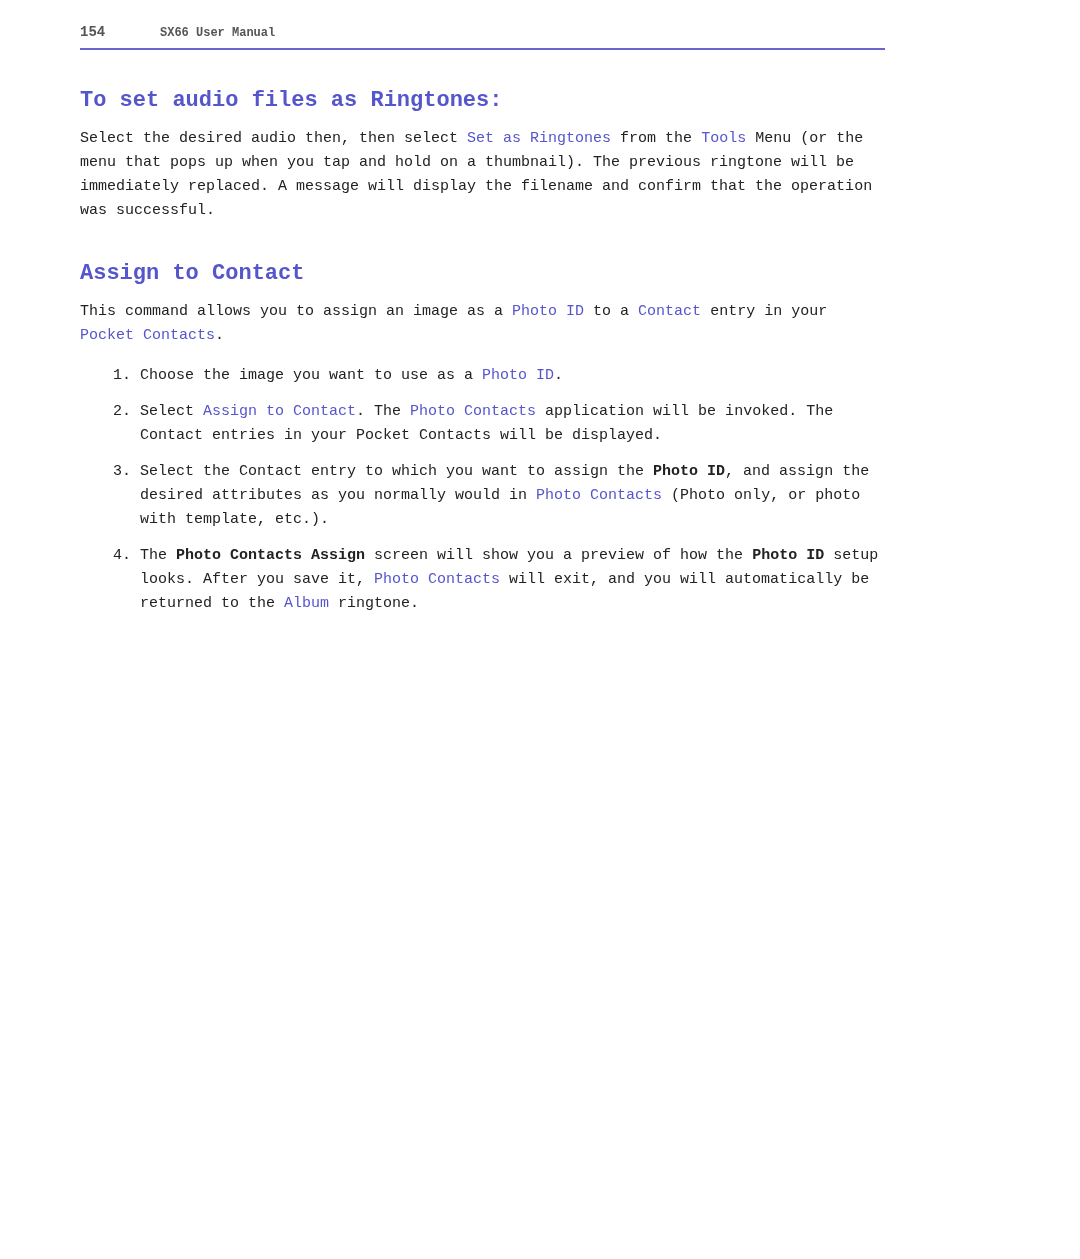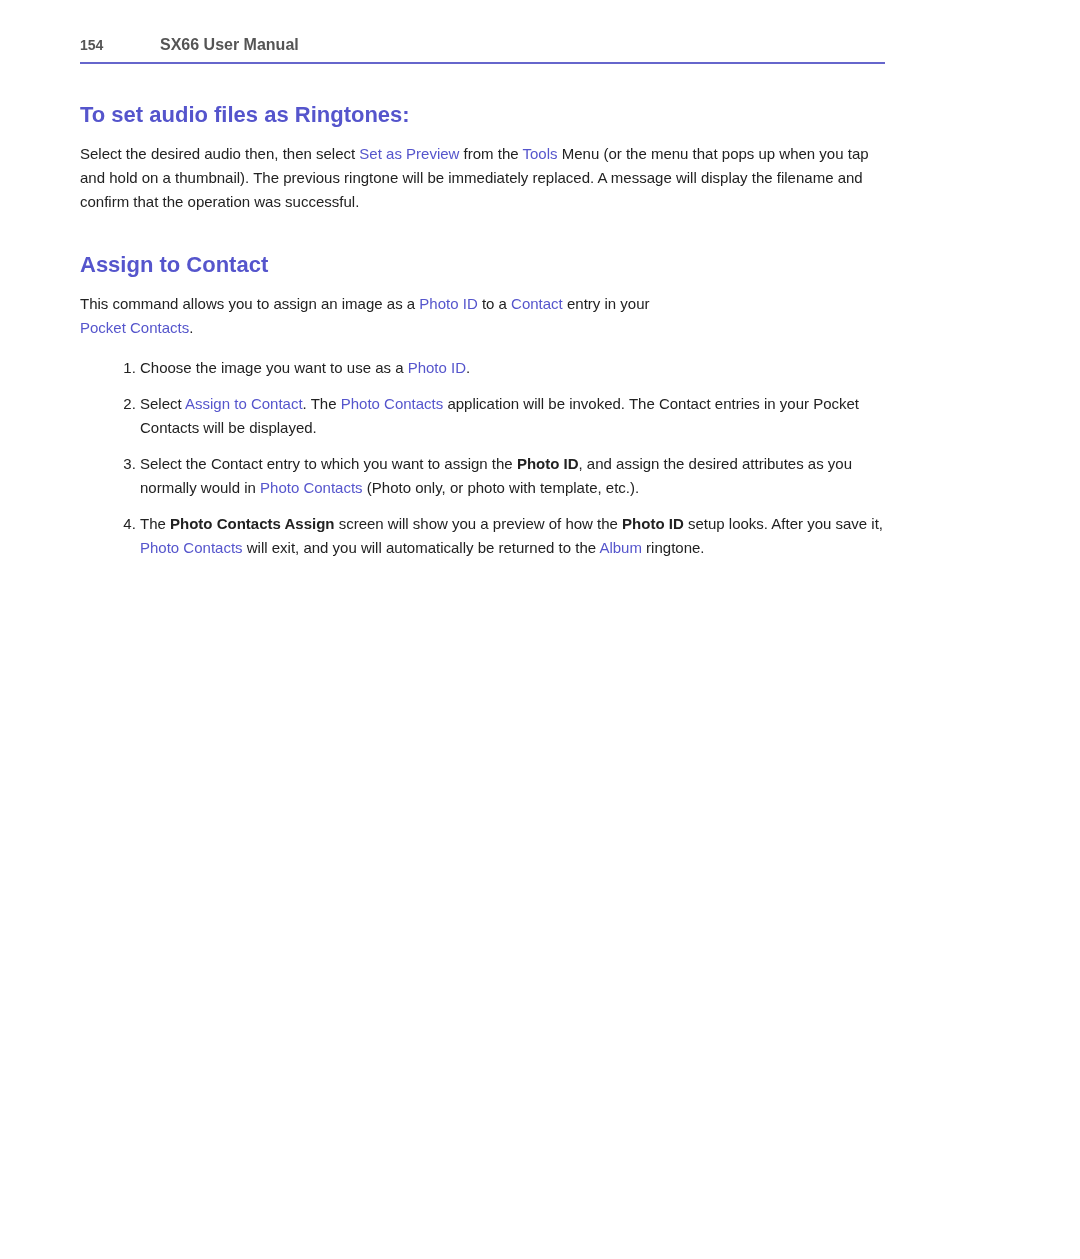--- a/index.html
+++ b/index.html
@@ -14,38 +14,39 @@
       font-size: 15px;
       color: #222222;
       width: 1080px;
       min-height: 1259px;
     }
 
     .page-container {
       width: 965px;
       min-height: 1259px;
       background: #ffffff;
-      padding: 36px 80px 60px 80px;
+      padding: 24px 80px 60px 80px;
+      font-family: Liberation Mono, monospace;
     }
 
     .header-row {
       display: flex;
       align-items: baseline;
       margin-bottom: 8px;
     }
 
     .page-number {
       font-size: 14px;
       font-weight: bold;
       color: #555555;
       min-width: 60px;
     }
 
     .manual-title {
-      font-size: 16px;
+      font-size: 12px;
       font-weight: bold;
       color: #555555;
       margin-left: 20px;
     }
 
     .header-divider {
       border: none;
       border-top: 2px solid #6666cc;
       margin-bottom: 28px;
       margin-top: 6px;
@@ -102,21 +103,21 @@
 
   <div class="header-row">
     <span class="page-number">154</span>
     <span class="manual-title">SX66 User Manual</span>
   </div>
   <hr class="header-divider">
 
   <div class="section-gap">
     <div class="section-title">To set audio files as Ringtones:</div>
     <p class="body-text">
-      <span>Select the desired audio then, then select </span><span class="link-blue">Set as Preview</span><span> from the </span><span class="link-blue">Tools</span><span> Menu (or the menu that pops up when you tap and hold on a thumbnail). The previous ringtone will be immediately replaced. A message will display the filename and confirm that the operation was successful.</span>
+      <span>Select the desired audio then, then select </span><span class="link-blue">Set as Ringtones</span><span> from the </span><span class="link-blue">Tools</span><span> Menu (or the menu that pops up when you tap and hold on a thumbnail). The previous ringtone will be immediately replaced. A message will display the filename and confirm that the operation was successful.</span>
     </p>
   </div>
 
   <div class="assign-section">
     <div class="section-title">Assign to Contact</div>
 
     <p class="body-text">
       <span>This command allows you to assign an image as a </span><span class="link-blue">Photo ID</span><span> to a </span><span class="link-blue">Contact</span><span> entry in your </span><br><span class="link-blue">Pocket Contacts</span><span>.</span>
     </p>
 

